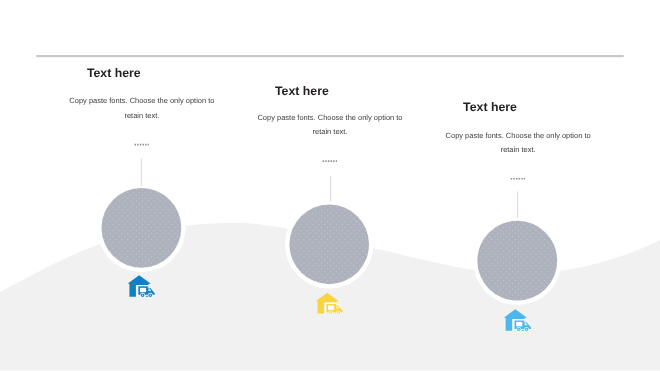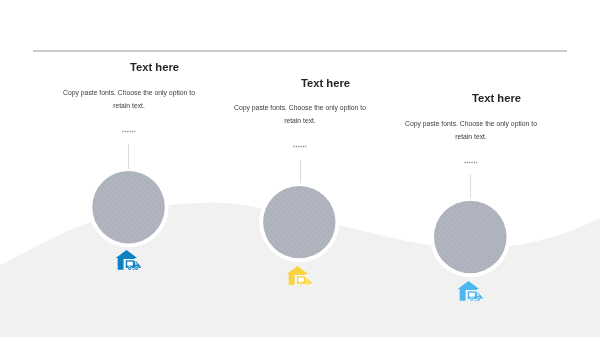--- a/index.html
+++ b/index.html
@@ -10,21 +10,21 @@
     -webkit-font-smoothing:antialiased;
   }
   .slide { position:relative; width:600px; height:337px; background:#ffffff; overflow:hidden; }
 
   .layer { position:absolute; left:0; top:0; width:600px; height:337px; }
 
   .topline { position:absolute; left:32.9px; top:50px; width:534.3px; height:1.6px;
              background:#c9c9c9; }
 
   .title { position:absolute; font-weight:bold; font-size:11.2px; color:#241f20;
-           white-space:nowrap; text-align:right; }
+           white-space:nowrap; text-align:left; }
   .body  { position:absolute; font-size:6.8px; color:#3d3d3d; line-height:13.2px;
            text-align:center; }
   .dashes{ position:absolute; width:14px; height:3px; }
   .dashes svg { display:block; overflow:visible; }
   .stem  { position:absolute; width:1.3px; background:#dcdcdc; }
   .icon  { position:absolute; display:block; }
 </style>
 </head>
 <body>
 

